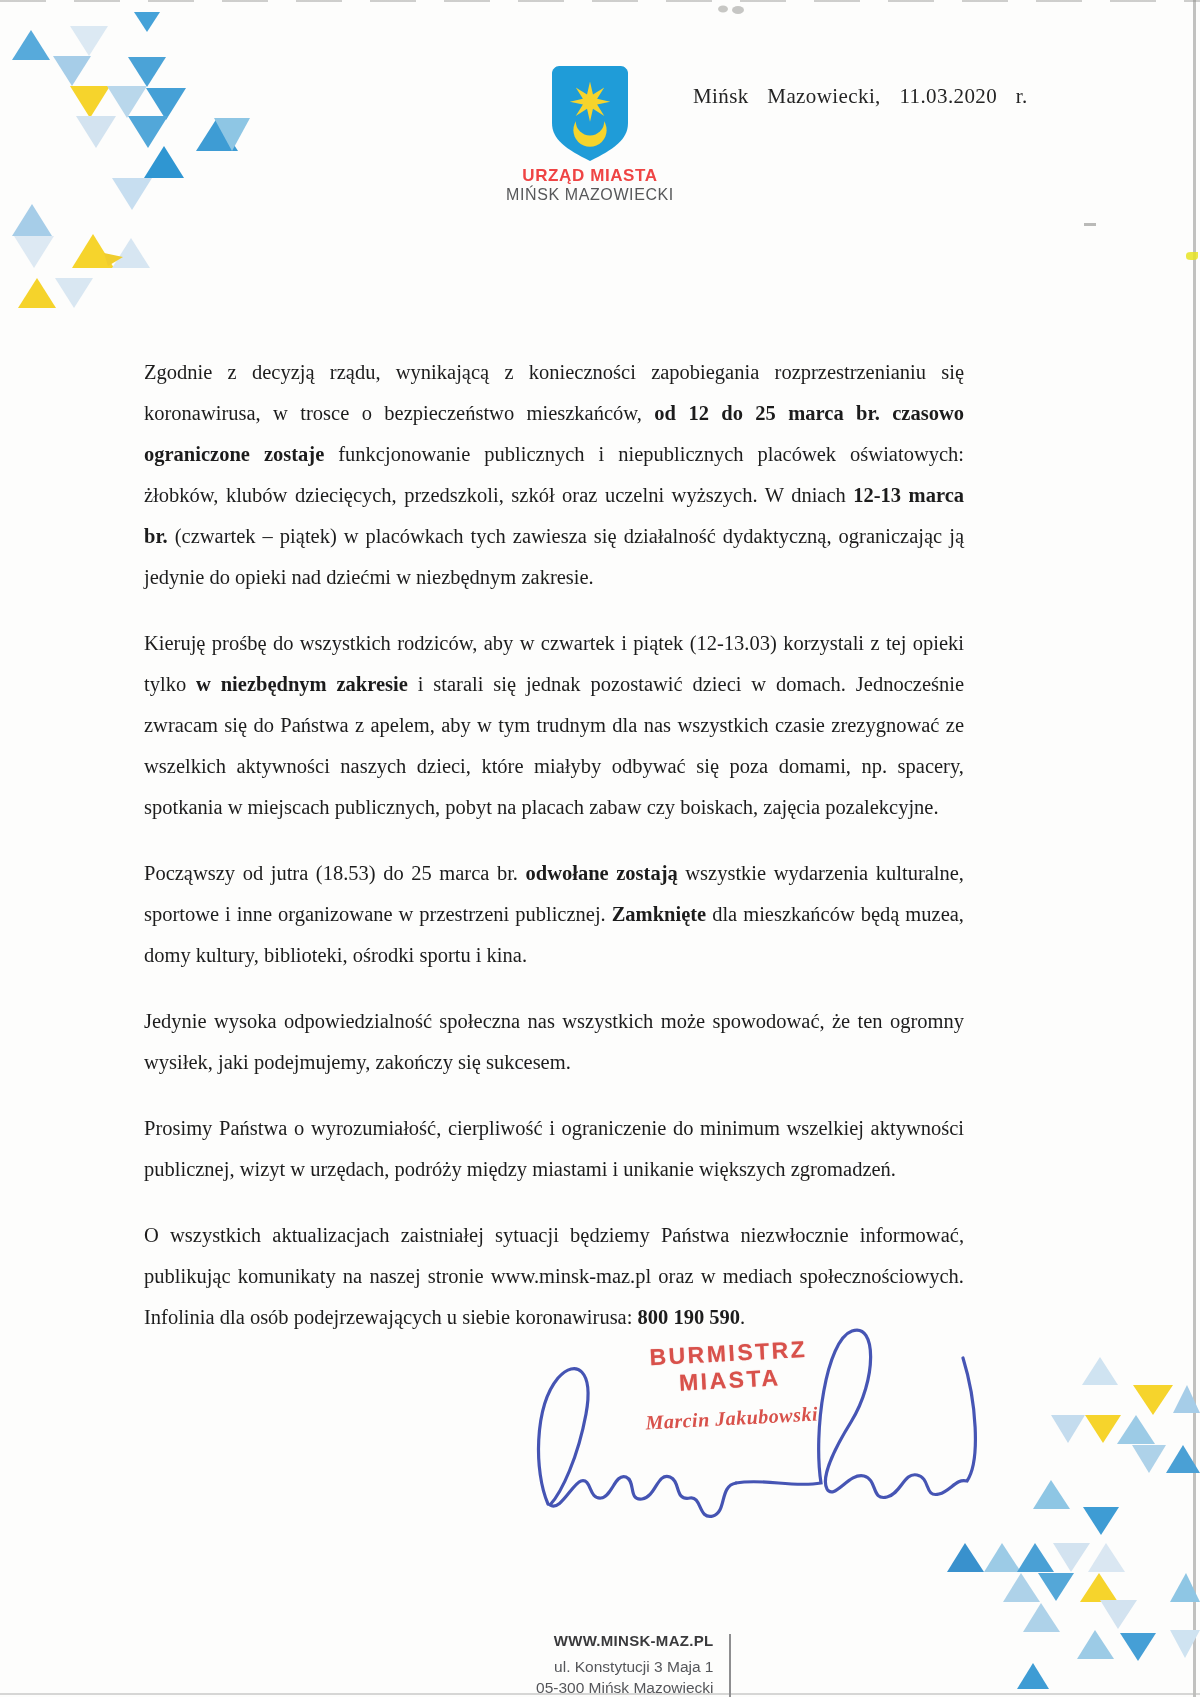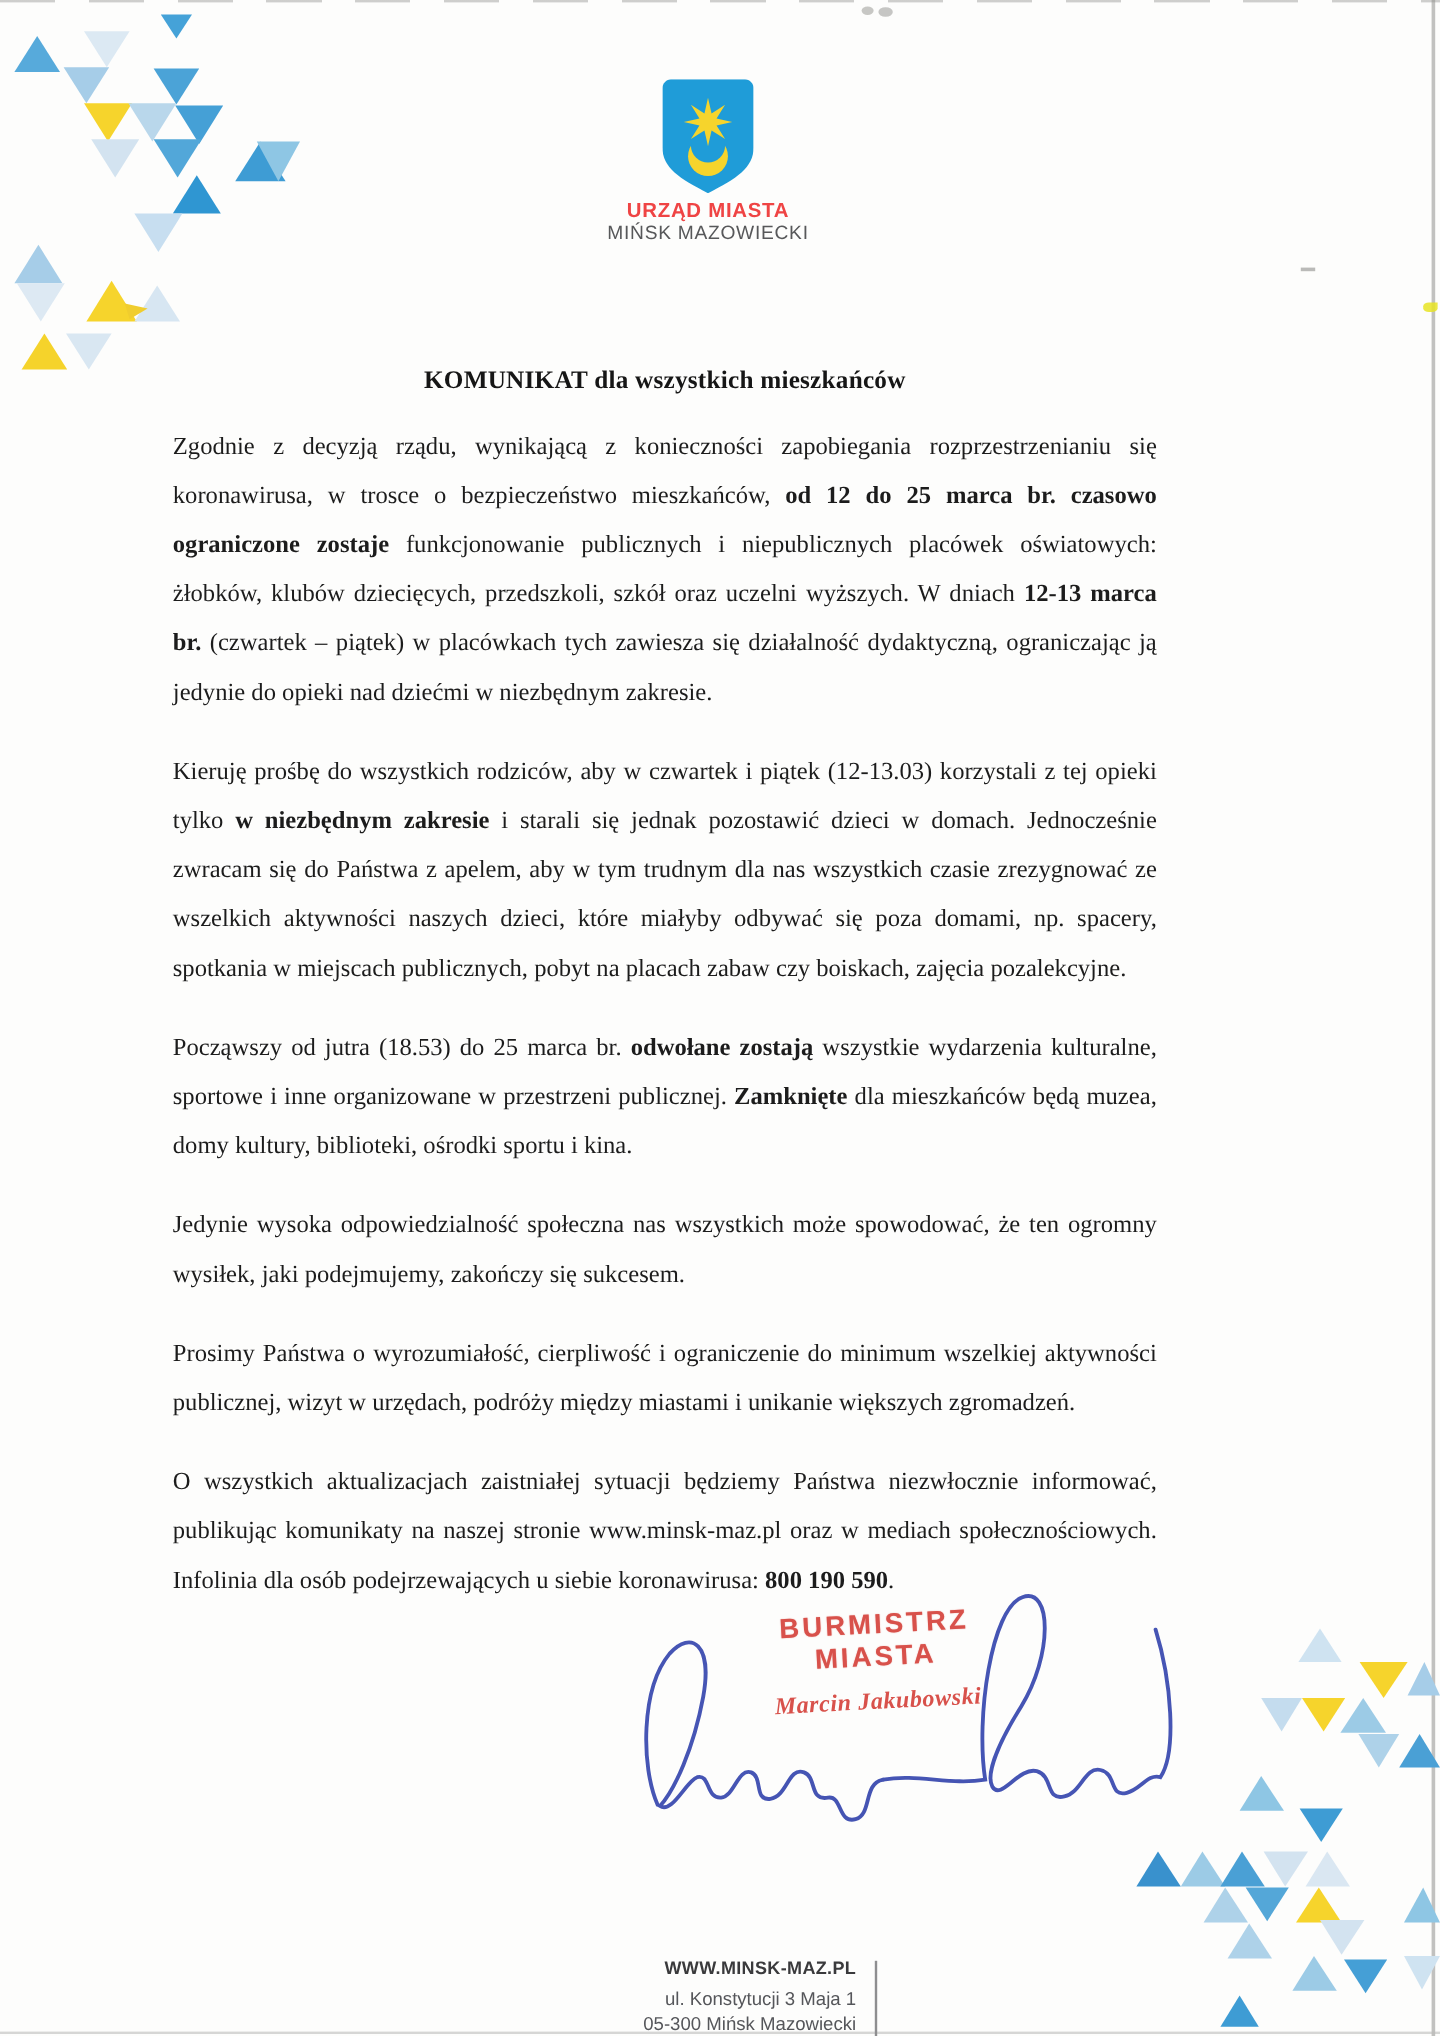--- a/index.html
+++ b/index.html
@@ -128,22 +128,22 @@
   <div class="logo-block">
     <svg class="coa" width="76" height="95" viewBox="0 0 64 80">
       <path d="M6,0 H58 C61,0 64,3 64,6 V48 C64,62 52,70 32,80 C12,70 0,62 0,48 V6 C0,3 3,0 6,0 Z" fill="#1f9cd8"></path>
       <circle cx="32" cy="54" r="14" fill="#f6d42c"></circle>
       <circle cx="32" cy="46.5" r="12" fill="#1f9cd8"></circle>
       <polygon fill="#f6d42c" points="32,13 34.5,24 44,18 38,27.5 49,30 38,32.5 44,42 34.5,36 32,47 29.5,36 20,42 26,32.5 15,30 26,27.5 20,18 29.5,24"></polygon>
     </svg>
     <div class="org1">URZĄD MIASTA</div>
     <div class="org2">MIŃSK MAZOWIECKI</div>
   </div>
+  <div class="dateline">Mińsk Mazowiecki, 11.03.2020 r.</div>
 
-  <div class="title">KOMUNIKAT dla wszystkich mieszkańców</div>
 
   <div class="letter-body">
       <p class="para"><span>Zgodnie z decyzją rządu, wynikającą z konieczności zapobiegania rozprzestrzenianiu się koronawirusa, w trosce o bezpieczeństwo mieszkańców, </span><span class="b">od 12 do 25 marca br. czasowo ograniczone zostaje</span><span> funkcjonowanie publicznych i niepublicznych placówek oświatowych: żłobków, klubów dziecięcych, przedszkoli, szkół oraz uczelni wyższych. W dniach </span><span class="b">12-13 marca br.</span><span> (czwartek – piątek) w placówkach tych zawiesza się działalność dydaktyczną, ograniczając ją jedynie do opieki nad dziećmi w niezbędnym zakresie.</span></p>
       <p class="para"><span>Kieruję prośbę do wszystkich rodziców, aby w czwartek i piątek (12-13.03) korzystali z tej opieki tylko </span><span class="b">w niezbędnym zakresie</span><span> i starali się jednak pozostawić dzieci w domach. Jednocześnie zwracam się do Państwa z apelem, aby w tym trudnym dla nas wszystkich czasie zrezygnować ze wszelkich aktywności naszych dzieci, które miałyby odbywać się poza domami, np. spacery, spotkania w miejscach publicznych, pobyt na placach zabaw czy boiskach, zajęcia pozalekcyjne.</span></p>
       <p class="para"><span>Począwszy od jutra (18.53) do 25 marca br. </span><span class="b">odwołane zostają</span><span> wszystkie wydarzenia kulturalne, sportowe i inne organizowane w przestrzeni publicznej. </span><span class="b">Zamknięte</span><span> dla mieszkańców będą muzea, domy kultury, biblioteki, ośrodki sportu i kina.</span></p>
       <p class="para"><span>Jedynie wysoka odpowiedzialność społeczna nas wszystkich  może spowodować, że ten ogromny wysiłek, jaki podejmujemy, zakończy się sukcesem.</span></p>
       <p class="para"><span>Prosimy Państwa o wyrozumiałość, cierpliwość i ograniczenie do minimum wszelkiej aktywności publicznej, wizyt w urzędach, podróży między miastami i unikanie większych zgromadzeń.</span></p>
       <p class="para"><span>O wszystkich aktualizacjach zaistniałej sytuacji będziemy Państwa niezwłocznie informować, publikując komunikaty na naszej stronie www.minsk-maz.pl oraz w mediach społecznościowych. Infolinia dla osób podejrzewających u siebie koronawirusa: </span><span class="b">800 190 590</span><span>.</span></p>
     </div>
 

